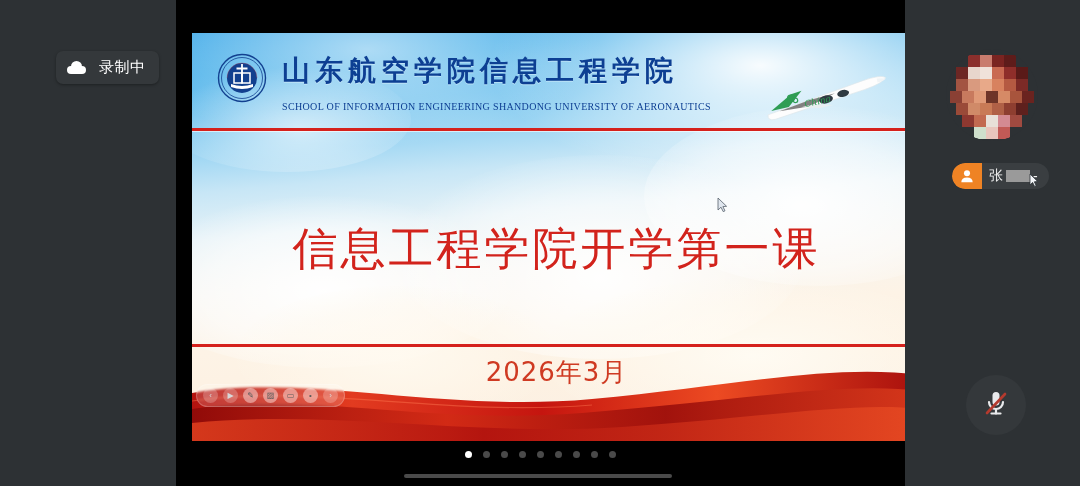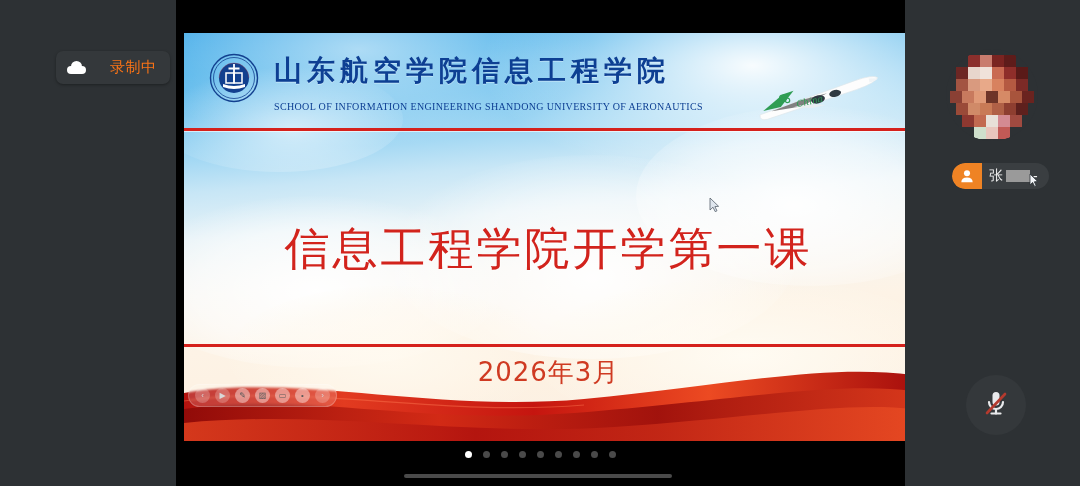--- a/index.html
+++ b/index.html
@@ -8,45 +8,45 @@
 
   .app{ position:relative; width:1080px; height:486px; background:#000; }
 
   
   .left-gutter{
     position:absolute; left:0; top:0; width:176px; height:486px;
     background:#2d3134;
   }
   .rec-badge{
     position:absolute; left:56px; top:51px;
-    display:flex; align-items:center; gap:24px;
+    display:flex; align-items:center; gap:13px;
     background:#34383b; border-radius:7px;
     padding:7px 13px 7px 11px;
-    color:#f97316; font-size:15px; letter-spacing:.5px;
+    color:#ffffff; font-size:15px; letter-spacing:.5px;
     box-shadow:0 1px 3px rgba(0,0,0,.35);
   }
   .cloud-ico{ width:19px; height:13px; position:relative; flex:0 0 auto; }
   .cloud-ico::before{
     content:""; position:absolute; left:0; bottom:0; width:19px; height:8px;
     background:#fff; border-radius:5px;
   }
   .cloud-ico::after{
     content:""; position:absolute; left:4px; top:0; width:11px; height:11px;
     background:#fff; border-radius:50%;
   }
 
   
   .stage{
     position:absolute; left:176px; top:0; width:729px; height:486px;
     background:#000;
   }
 
   
   .slide{
-    position:absolute; left:8px; top:33px; width:729px; height:408px;
+    position:absolute; left:16px; top:33px; width:729px; height:408px;
     overflow:hidden;
     background:
       radial-gradient(ellipse 60% 46% at 78% 8%, rgba(255,255,255,.95) 0%, rgba(255,255,255,0) 62%),
       radial-gradient(ellipse 46% 34% at 24% 4%, rgba(255,255,255,.55) 0%, rgba(255,255,255,0) 70%),
       linear-gradient(175deg,
         #3ea9e8 0%, #4fb3ea 9%, #73c3ee 18%, #9ed6f3 26%,
         #c7e6f6 34%, #e6f2f7 44%, #f6f4ef 56%, #fdf3e6 68%,
         #fdf1e2 80%, #fbf0e4 92%, #faf0e6 100%);
   }
   

